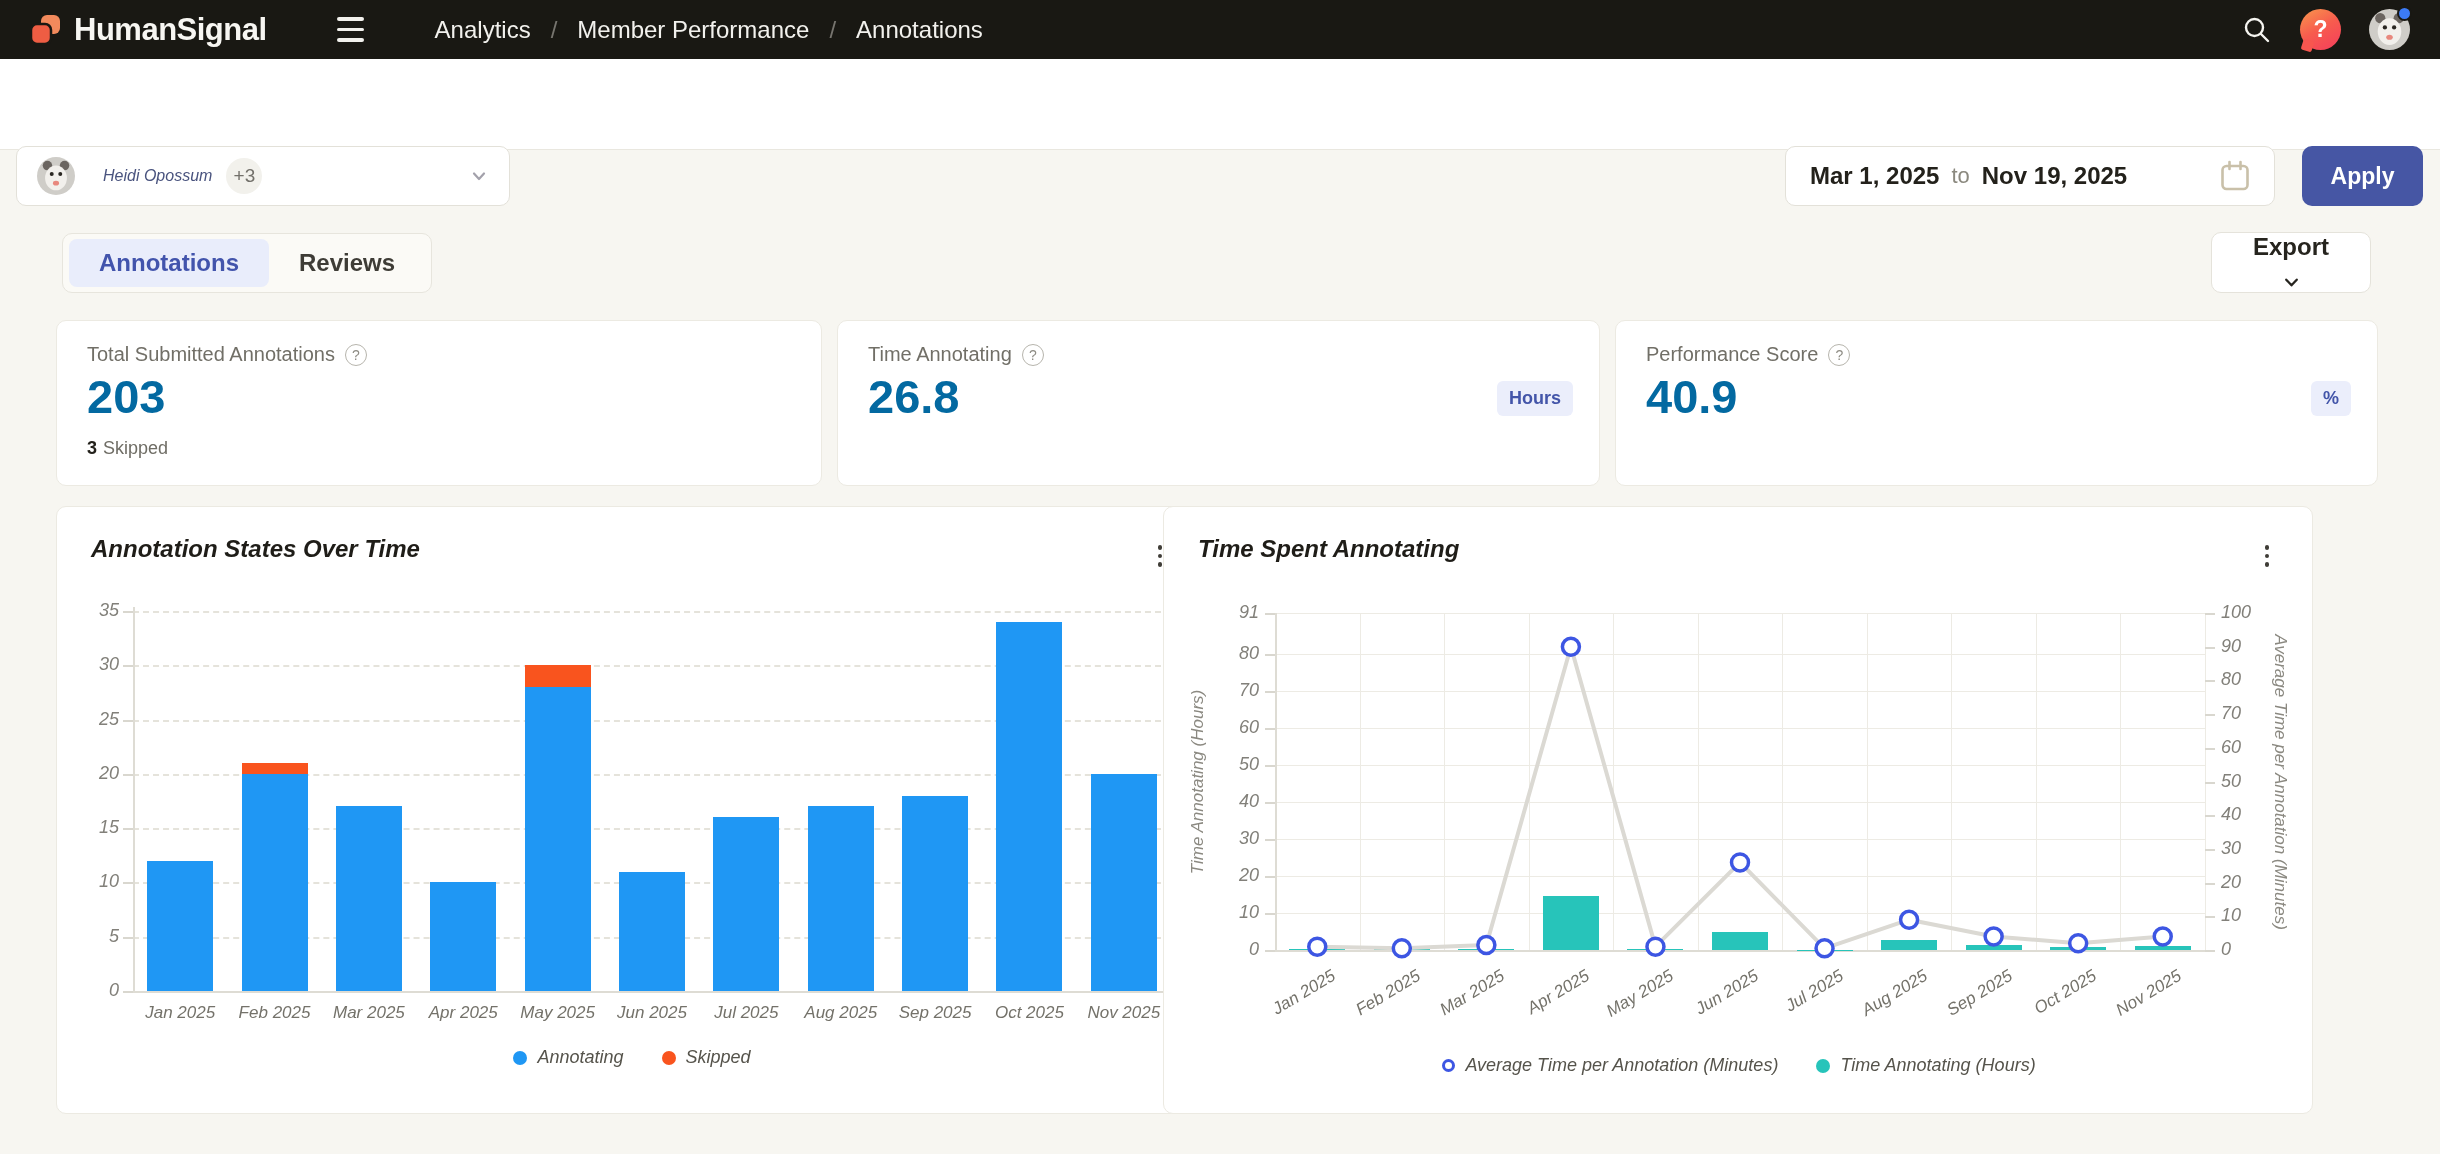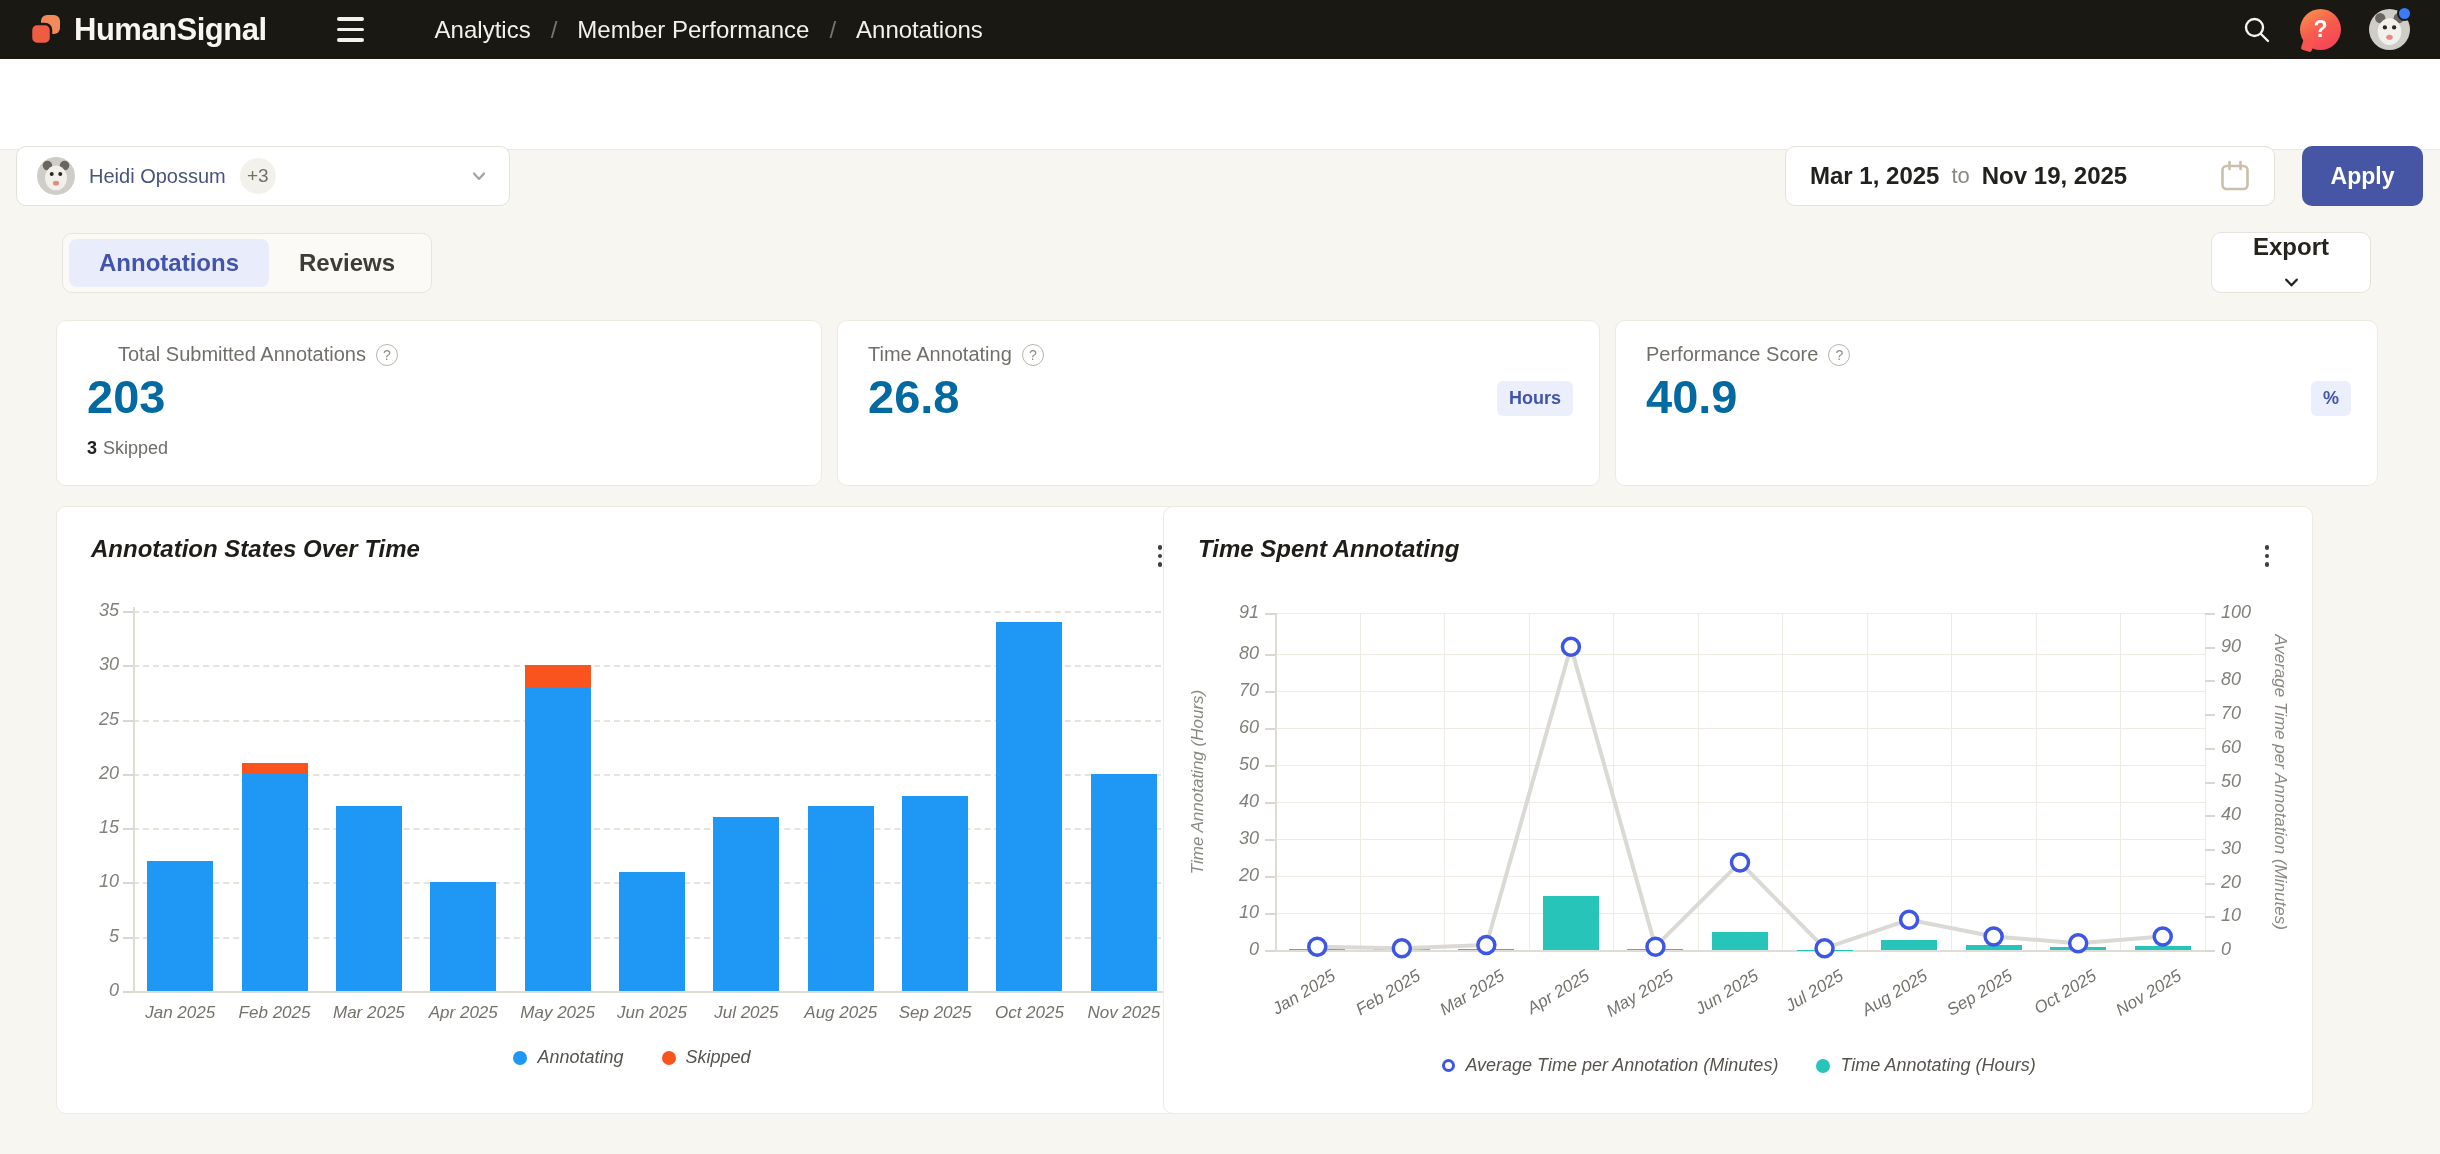--- a/index.html
+++ b/index.html
@@ -30,21 +30,21 @@
   .nav-avatar { position:relative; width:41px; height:41px; border-radius:50%; cursor:pointer; }
   .nav-avatar .dot { position:absolute; right:-2px; top:-3px; width:15px; height:15px; border-radius:50%;
       background:#3C7BF6; border:2.5px solid #191813; }
 
   
   .filterbar { position:absolute; left:0; top:59px; width:2440px; height:91px; background:#FFFFFF;
                border-bottom:1px solid #E9E7DF; }
   .control { position:absolute; top:87px; height:60px; background:#fff; border:1px solid #E3E1D9;
              border-radius:10px; display:flex; align-items:center; }
   .user-select { left:16px; width:494px; padding:0 20px; cursor:pointer; }
-  .user-name { color:#49537E; font-size:20px; font-weight:500; margin-left:14px; }
+  .user-name { color:#49537E; font-size:16px; font-weight:500; margin-left:28px;font-style:italic; }
   .plus-pill { margin-left:14px; width:36px; height:36px; border-radius:50%; background:#F2F1EC;
                color:#72706A; font-size:19px; display:flex; align-items:center; justify-content:center; }
   .spacer { flex:1; }
   .ws-field { left:560px; width:1195px; padding:0 20px; cursor:pointer; }
   .ws-chip { display:flex; align-items:center; gap:10px; height:40px; padding:0 16px;
              background:#EDF0FC; border:1px solid #A6B0E8; border-radius:7px;
              color:#3A4CA4; font-size:20px; font-weight:700; }
   .date-field { left:1785px; width:490px; padding:0 24px; cursor:pointer; }
   .date-strong { color:#23211B; font-size:24px; font-weight:600; }
   .date-to { color:#8B897F; font-size:22px; margin:0 12px; }
@@ -197,21 +197,21 @@
   <button class="export-btn">
     <span>Export</span>
     <svg width="19" height="19" viewBox="0 0 20 20" fill="none">
       <polyline points="4.5,7 10,13 15.5,7" stroke="#26241E" stroke-width="2.4" fill="none" stroke-linecap="round" stroke-linejoin="round"></polyline>
     </svg>
   </button>
 
   <div id="cards-row">
       <div class="stat-card" style="left: 56px; width: 766px;">
         <div class="stat-label-row">
-          <div class="stat-label" style="display: inline; margin-left: 31px;">Total Submitted Annotations</div>
+          <div class="stat-label" style="display: inline;">Total Submitted Annotations</div>
           <div class="q-icon">?</div>
         </div>
         <div class="stat-value">203</div>
         <div class="stat-sub"><b>3</b>Skipped</div>
       </div>
       <div class="stat-card" style="left: 837px; width: 763px;">
         <div class="stat-label-row">
           <div class="stat-label" style="display: inline;">Time Annotating</div>
           <div class="q-icon">?</div>
         </div>

